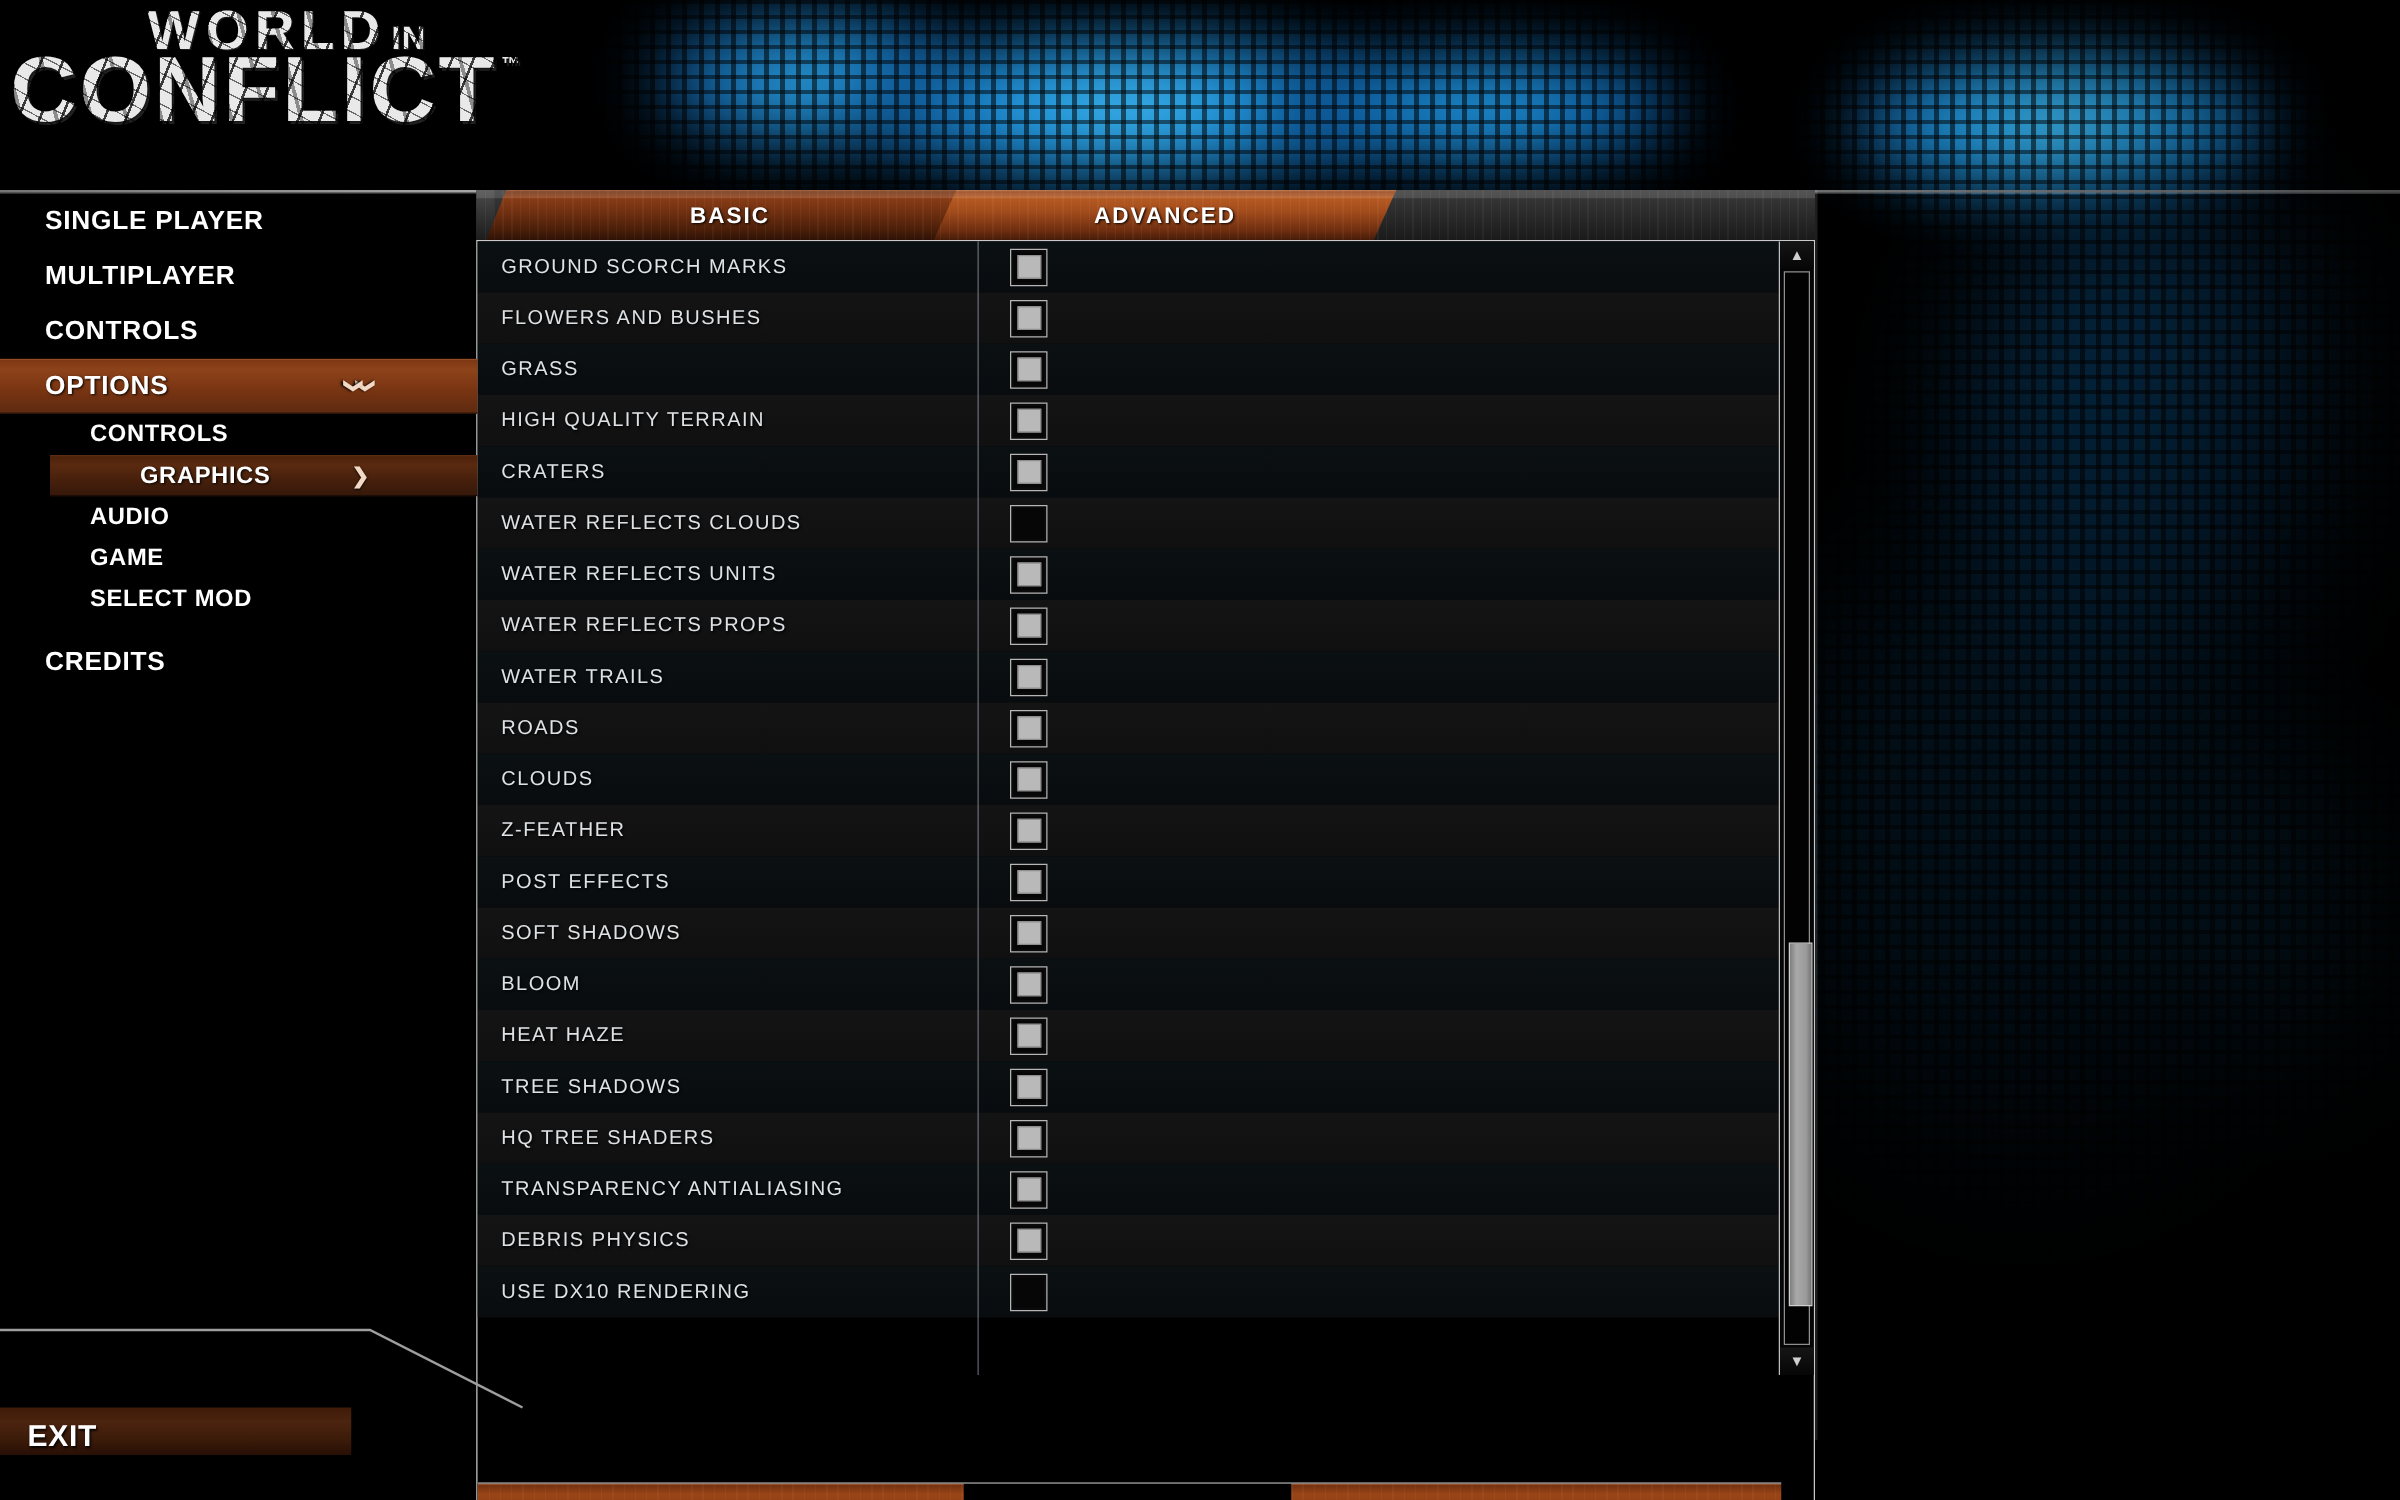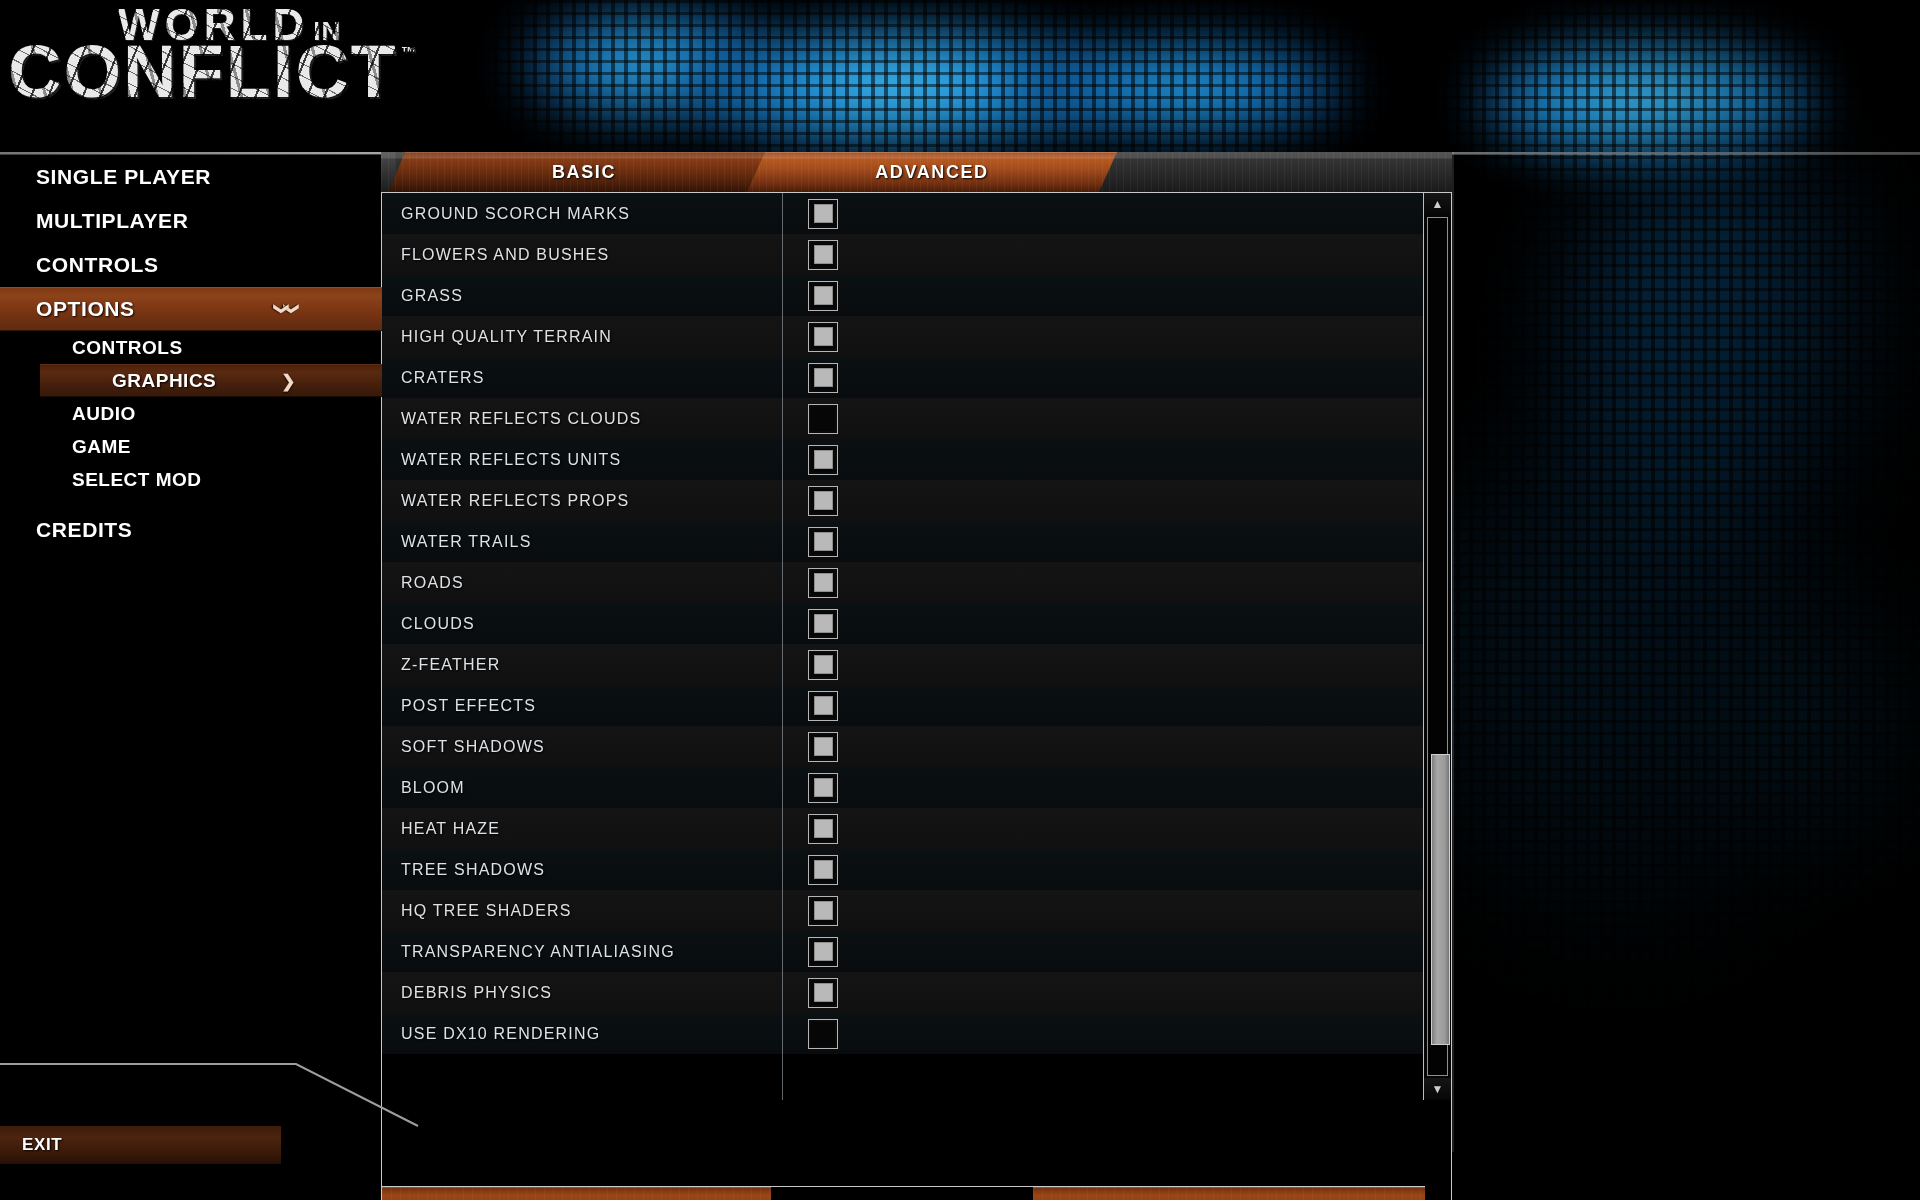--- a/index.html
+++ b/index.html
@@ -113,22 +113,22 @@
   }
   .navChev.single { font-size:17px; right:86px; }
   .navSpacer { height:12px; }
 
   
   #exitWrap { position:absolute; left:0; bottom:0; width:500px; height:140px; z-index:8; }
   #exitDiag { position:absolute; left:0; bottom:68px; width:420px; height:72px; }
   #exitBtn {
     position:absolute; left:0; bottom:36px; width:281px; height:38px;
     background:linear-gradient(to bottom,#3e1b08 0%, #4c2410 30%, #3a1a09 70%, #280f05 100%);
-    display:flex; align-items:center; padding-left:22px;
-    color:#fff; font-size:17px; font-weight:bold; letter-spacing:.6px;
+    display:flex; align-items:flex-end; padding-left:22px;
+    color:#fff; font-size:24px; font-weight:bold; letter-spacing:.6px;
     text-shadow:1px 1px 2px rgba(0,0,0,.9); cursor:pointer;
   }
 
   
   #panel { position:absolute; left:381px; top:152px; width:1071px; height:1000px; z-index:7; }
 
   
   #tabs { position:absolute; left:0; top:0; width:1071px; height:40px; overflow:hidden;
           background:linear-gradient(to bottom,#3a3a3a 0%, #2a2a2a 50%, #1a1a1a 100%); }
   #tabs .tabEdgeL {

